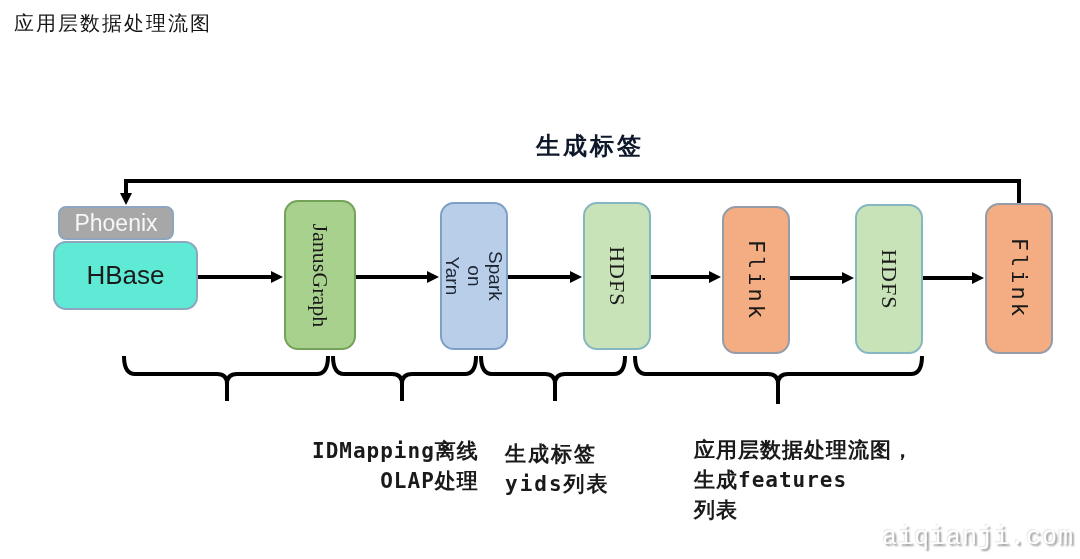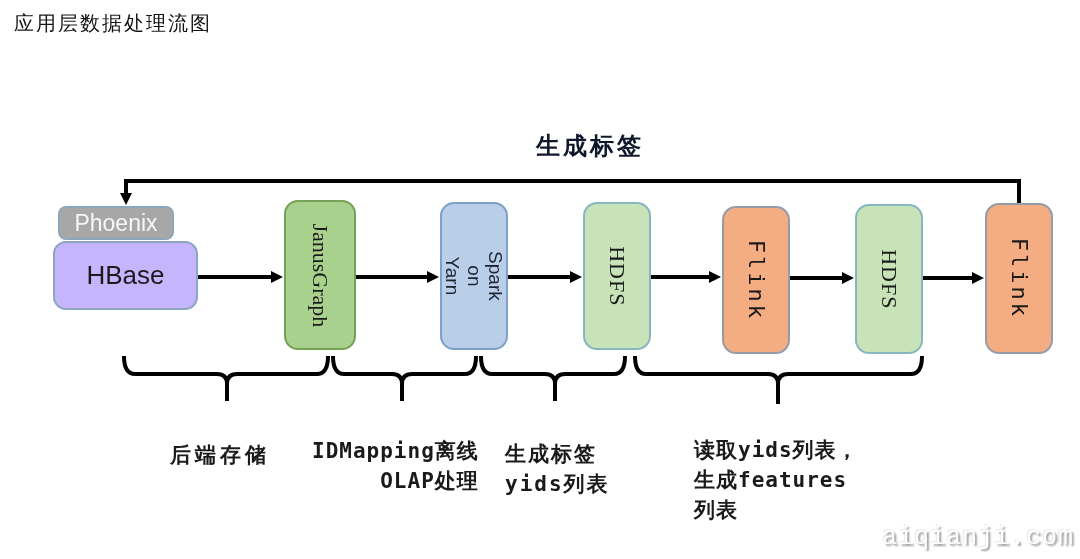--- a/index.html
+++ b/index.html
@@ -83,21 +83,21 @@
     <path class="bracket" d="M124,356 Q124,374 135,374 H217 Q227,374 227,384 V401 M227,384 Q227,374 237,374 H317 Q328,374 328,356"></path>
     <path class="bracket" d="M333,356 Q333,374 344,374 H392 Q402,374 402,384 V401 M402,384 Q402,374 412,374 H465 Q476,374 476,356"></path>
     <path class="bracket" d="M481,356 Q481,374 492,374 H545 Q555,374 555,384 V401 M555,384 Q555,374 565,374 H614 Q625,374 625,356"></path>
     <path class="bracket" d="M635,356 Q635,374 646,374 H768 Q778,374 778,384 V404 M778,384 Q778,374 788,374 H911 Q922,374 922,356"></path>
   </svg>
 
   <div class="node sans" id="n-phoenix" style="background-color: rgb(167, 167, 167); border-color: rgb(140, 166, 192); color: rgb(247, 247, 247);">
     <span>Phoenix</span>
   </div>
 
-  <div class="node sans" id="n-hbase" style="background-color: #c4b5fd; border-color: rgb(140, 166, 192); color: rgb(26, 26, 26);">
+  <div class="node sans" id="n-hbase" style="background-color: #5eead4; border-color: rgb(140, 166, 192); color: rgb(26, 26, 26);">
     <span>HBase</span>
   </div>
 
   <div class="node" id="n-janusgraph" style="background-color: rgb(169, 209, 142); border-color: rgb(116, 162, 88); color: rgb(26, 26, 26);">
     <span class="vtext serif">JanusGraph</span>
   </div>
 
   <div class="node" id="n-spark" style="background-color: rgb(185, 207, 233); border-color: rgb(126, 159, 198); color: rgb(27, 36, 48);">
     <span class="vtext sans">Spark on
 Yarn</span>
@@ -112,24 +112,23 @@
   </div>
 
   <div class="node" id="n-hdfs2" style="background-color: rgb(200, 227, 184); border-color: rgb(134, 182, 194); color: rgb(26, 26, 26);">
     <span class="vtext serif">HDFS</span>
   </div>
 
   <div class="node" id="n-flink2" style="background-color: rgb(244, 173, 130); border-color: rgb(148, 156, 168); color: rgb(26, 26, 26);">
     <span class="vtext mono">Flink</span>
   </div>
 
-  <div class="group-label" id="gl-0">后端存储</div>
   <div class="group-label" id="gl-1">IDMapping离线
 OLAP处理</div>
   <div class="group-label" id="gl-2">生成标签
 yids列表</div>
-  <div class="group-label" id="gl-3">读取yids列表，
+  <div class="group-label" id="gl-3">应用层数据处理流图，
 生成features
 列表</div>
 
   <div class="watermark">aiqianji.com</div>
 
 </div>
 
 </body></html>

